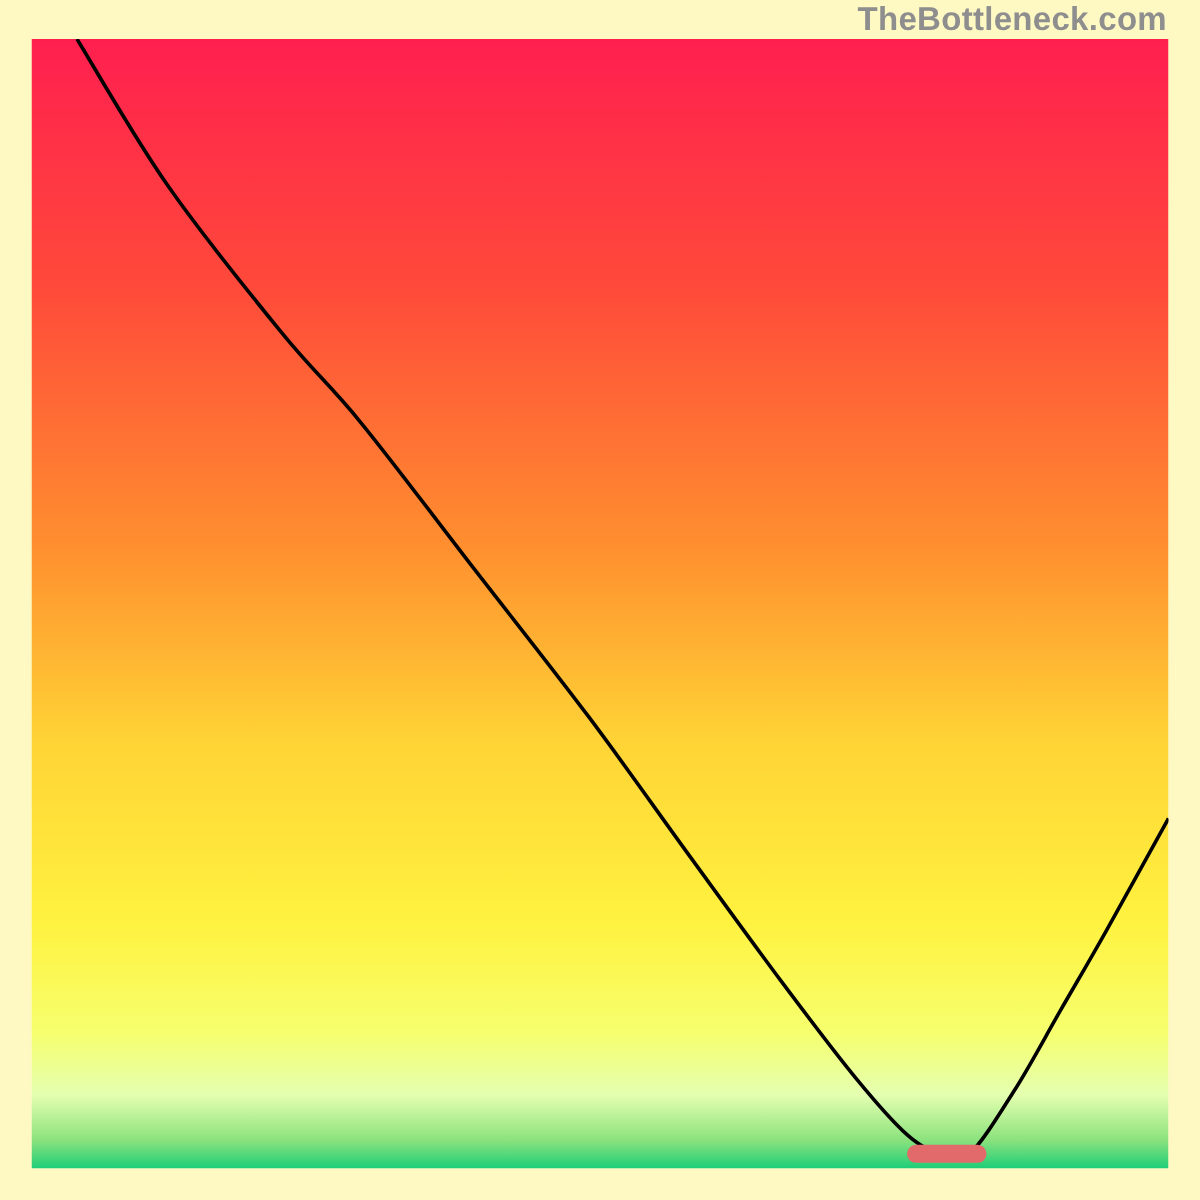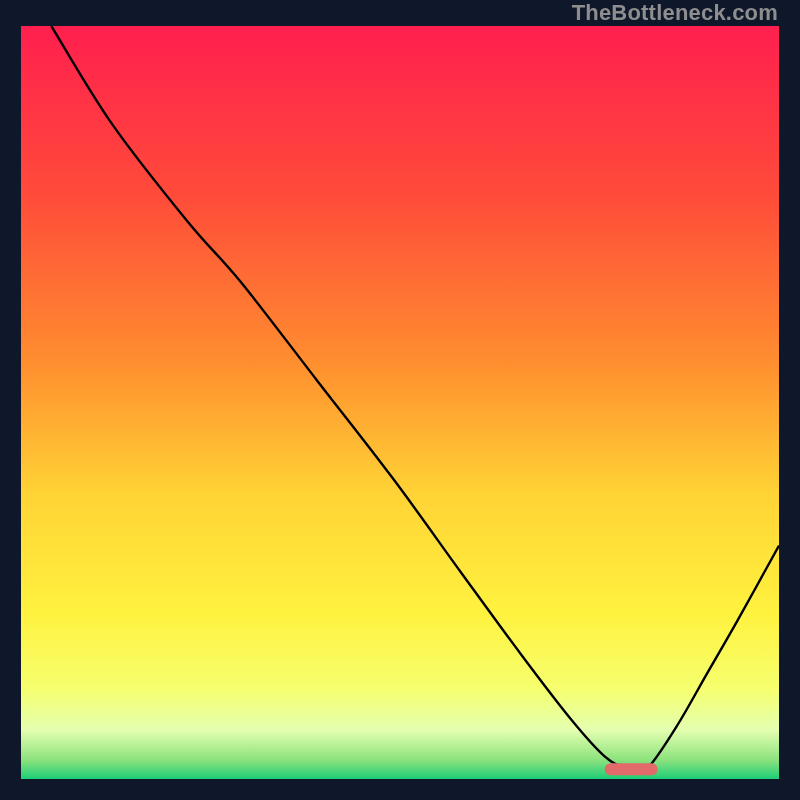--- a/index.html
+++ b/index.html
@@ -8,21 +8,21 @@
     width: 800px;
     height: 800px;
     background: #000;
     overflow: hidden;
   }
   .frame {
     position: absolute;
     inset: 0;
     width: 800px;
     height: 800px;
-    background: #0f172a;
+    background: #fef9c3;
   }
   .watermark {
     position: absolute;
     top: 0;
     right: 22px;
     height: 26px;
     line-height: 26px;
     font-family: Arial, Helvetica, sans-serif;
     font-size: 22px;
     font-weight: 600;

